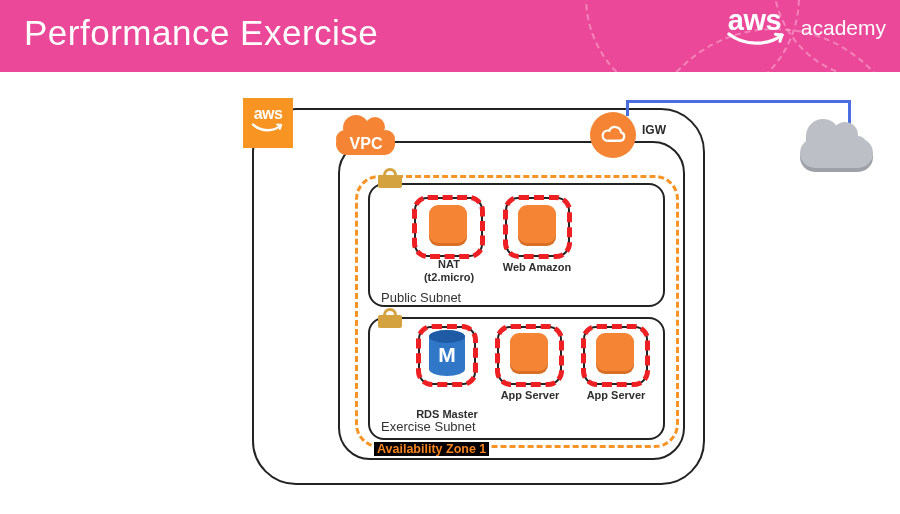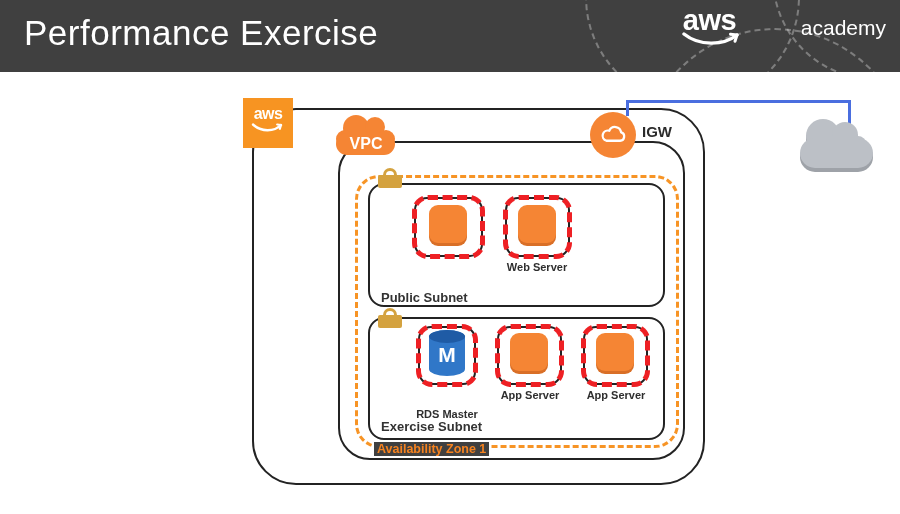--- a/index.html
+++ b/index.html
@@ -1,48 +1,48 @@
 <!DOCTYPE html>
 <html><head>
 <meta charset="utf-8">
 <style>
   * { margin:0; padding:0; box-sizing:border-box; }
   html,body { background:#ffffff; }
   body { font-family:"Liberation Sans", sans-serif; }
   .slide { position:relative; width:900px; height:514px; background:#ffffff; overflow:hidden; }
 
   
-  .header { position:absolute; left:0; top:0; width:900px; height:72px; background:#404040; overflow:hidden; z-index:10; }
+  .header { position:absolute; left:0; top:0; width:900px; height:72px; background:#ec4899; overflow:hidden; z-index:10; }
   .deco { position:absolute; border:2px dashed rgba(255,255,255,.32); border-radius:50%; }
   .deco1 { left:585px; top:-110px; width:215px; height:215px; }
   .deco2 { left:772px; top:-125px; width:205px; height:205px; }
   .deco3 { left:640px; top:28px; width:270px; height:270px; }
   .page-title { position:absolute; left:24px; top:13px; color:#ffffff; font-size:35px; font-weight:300; letter-spacing:.5px; }
   .brand { position:absolute; right:14px; top:5px; display:flex; align-items:flex-start; gap:13px; color:#fff; }
   .brand-aws { position:relative; height:46px; width:60px; }
   .brand-aws-text { font-size:29px; font-weight:bold; line-height:30px; letter-spacing:-.5px; }
   .brand-smile { position:absolute; left:-2px; top:27px; }
-  .brand-academy { font-size:21px; font-weight:300; margin-top:11px;margin-left:45px; }
+  .brand-academy { font-size:21px; font-weight:300; margin-top:11px; }
 
   
   .rect { position:absolute; border:2px solid #232323; background:transparent; }
   .outer-rect { left:252px; top:108px; width:453px; height:377px; border-radius:44px; z-index:1; }
   .vpc-rect   { left:338px; top:141px; width:347px; height:319px; border-radius:32px; z-index:1; }
   .az-rect { position:absolute; left:355px; top:175px; width:324px; height:273px; border:3px dashed #F79425; border-radius:24px; z-index:1; }
   .subnet-rect { background:#ffffff; z-index:2; }
   .public-subnet-rect  { left:368px; top:183px; width:297px; height:124px; border-radius:16px; }
   .private-subnet-rect { left:368px; top:317px; width:297px; height:123px; border-radius:16px; }
 
   .aws-box { position:absolute; left:243px; top:98px; width:50px; height:50px; background:#F79422; z-index:4; text-align:center; color:#fff; }
   .aws-box-text { display:block; margin-top:7px; font-size:16px; font-weight:bold; line-height:17px; letter-spacing:-.5px; }
   .aws-box-smile { display:block; margin:1px auto 0; }
 
   .vpc-cloud { position:absolute; left:333px; top:112px; z-index:4; }
   .igw-circle { position:absolute; left:590px; top:112px; width:46px; height:46px; border-radius:50%; background:#F58534; z-index:4; display:flex; align-items:center; justify-content:center; }
-  .igw-label { position:absolute; left:642px; top:123px; font-size:15px; font-weight:bold; color:#2b2b2b; z-index:4;text-align:right; }
+  .igw-label { position:absolute; left:642px; top:123px; font-size:12px; font-weight:bold; color:#2b2b2b; z-index:4;text-align:right; }
 
   .blue-line { position:absolute; background:#4A6EDF; z-index:3; }
   .blue-h  { left:626px; top:100px; width:225px; height:3px; }
   .blue-v1 { left:626px; top:100px; width:3px; height:16px; }
   .blue-v2 { left:848px; top:100px; width:3px; height:32px; }
   .internet-cloud { position:absolute; left:786px; top:110px; z-index:3; }
 
   .lock { position:absolute; width:24px; height:20px; z-index:5; }
   .lock-shackle { position:absolute; left:5px; top:0; width:14px; height:12px; border:3.5px solid #D4A23F; border-bottom:none; border-radius:7px 7px 0 0; }
   .lock-body { position:absolute; left:0; bottom:0; width:24px; height:13px; background:#D4A23F; border-radius:2px; }
@@ -68,25 +68,25 @@
   .rds-top  { position:absolute; left:0; top:0; width:36px; height:13px; background:#1F5BA5; border-radius:50%; }
   .rds-letter { position:absolute; left:0; right:0; top:13px; text-align:center; color:#fff; font-weight:bold; font-size:21px; }
 
   .icon-label { position:absolute; text-align:center; font-size:11px; font-weight:bold; color:#2e2e2e; line-height:13px; z-index:6; }
   .lbl-nat { left:409px; top:258px; width:80px; }
   .lbl-web { left:492px; top:261px; width:90px; }
   .lbl-rds { left:402px; top:408px; width:90px; }
   .lbl-app1 { left:485px; top:389px; width:90px; }
   .lbl-app2 { left:571px; top:389px; width:90px; }
 
-  .subnet-label { position:absolute; font-size:13px; font-weight:bold; color:#333; z-index:6; }
+  .subnet-label { position:absolute; font-size:13px; font-weight:normal; color:#333; z-index:6; }
   .lbl-public  { left:381px; top:290px; }
   .lbl-private { left:381px; top:419px; }
 
-  .az-label { position:absolute; left:374px; top:442px; font-size:12.5px; font-weight:bold; color:#F5821F; background:#404040; padding:0 3px; z-index:6; }
+  .az-label { position:absolute; left:374px; top:442px; font-size:12.5px; font-weight:bold; color:#F5821F; background:#000000; padding:0 3px; z-index:6; }
 
   .footer-copy { position:absolute; left:27px; top:489px; font-size:15.5px; color:#474747; z-index:6; }
 </style>
 </head>
 <body>
 
 <div class="slide">
 
   <div class="header">
     <div class="deco deco1"></div>
@@ -159,24 +159,28 @@
 
   <div class="rect subnet-rect public-subnet-rect"></div>
   <div class="lock lock1">
     <div class="lock-shackle"></div>
     <div class="lock-body"></div>
   </div>
   <span class="subnet-label lbl-public">Public Subnet</span>
 
   <div class="sg sg-nat"></div>
   <div class="ec2 ec2-nat"></div>
+  <div class="icon-label lbl-nat">
+    <div>NAT</div>
+    <div>(t2.micro)</div>
+  </div>
 
   <div class="sg sg-web"></div>
   <div class="ec2 ec2-web"></div>
-  <div class="icon-label lbl-web">Web Server</div>
+  <div class="icon-label lbl-web">Web Amazon</div>
 
   <div class="rect subnet-rect private-subnet-rect"></div>
   <div class="lock lock2">
     <div class="lock-shackle"></div>
     <div class="lock-body"></div>
   </div>
   <span class="subnet-label lbl-private">Exercise Subnet</span>
 
   <div class="sg sg-rds"></div>
   <div class="rds">

